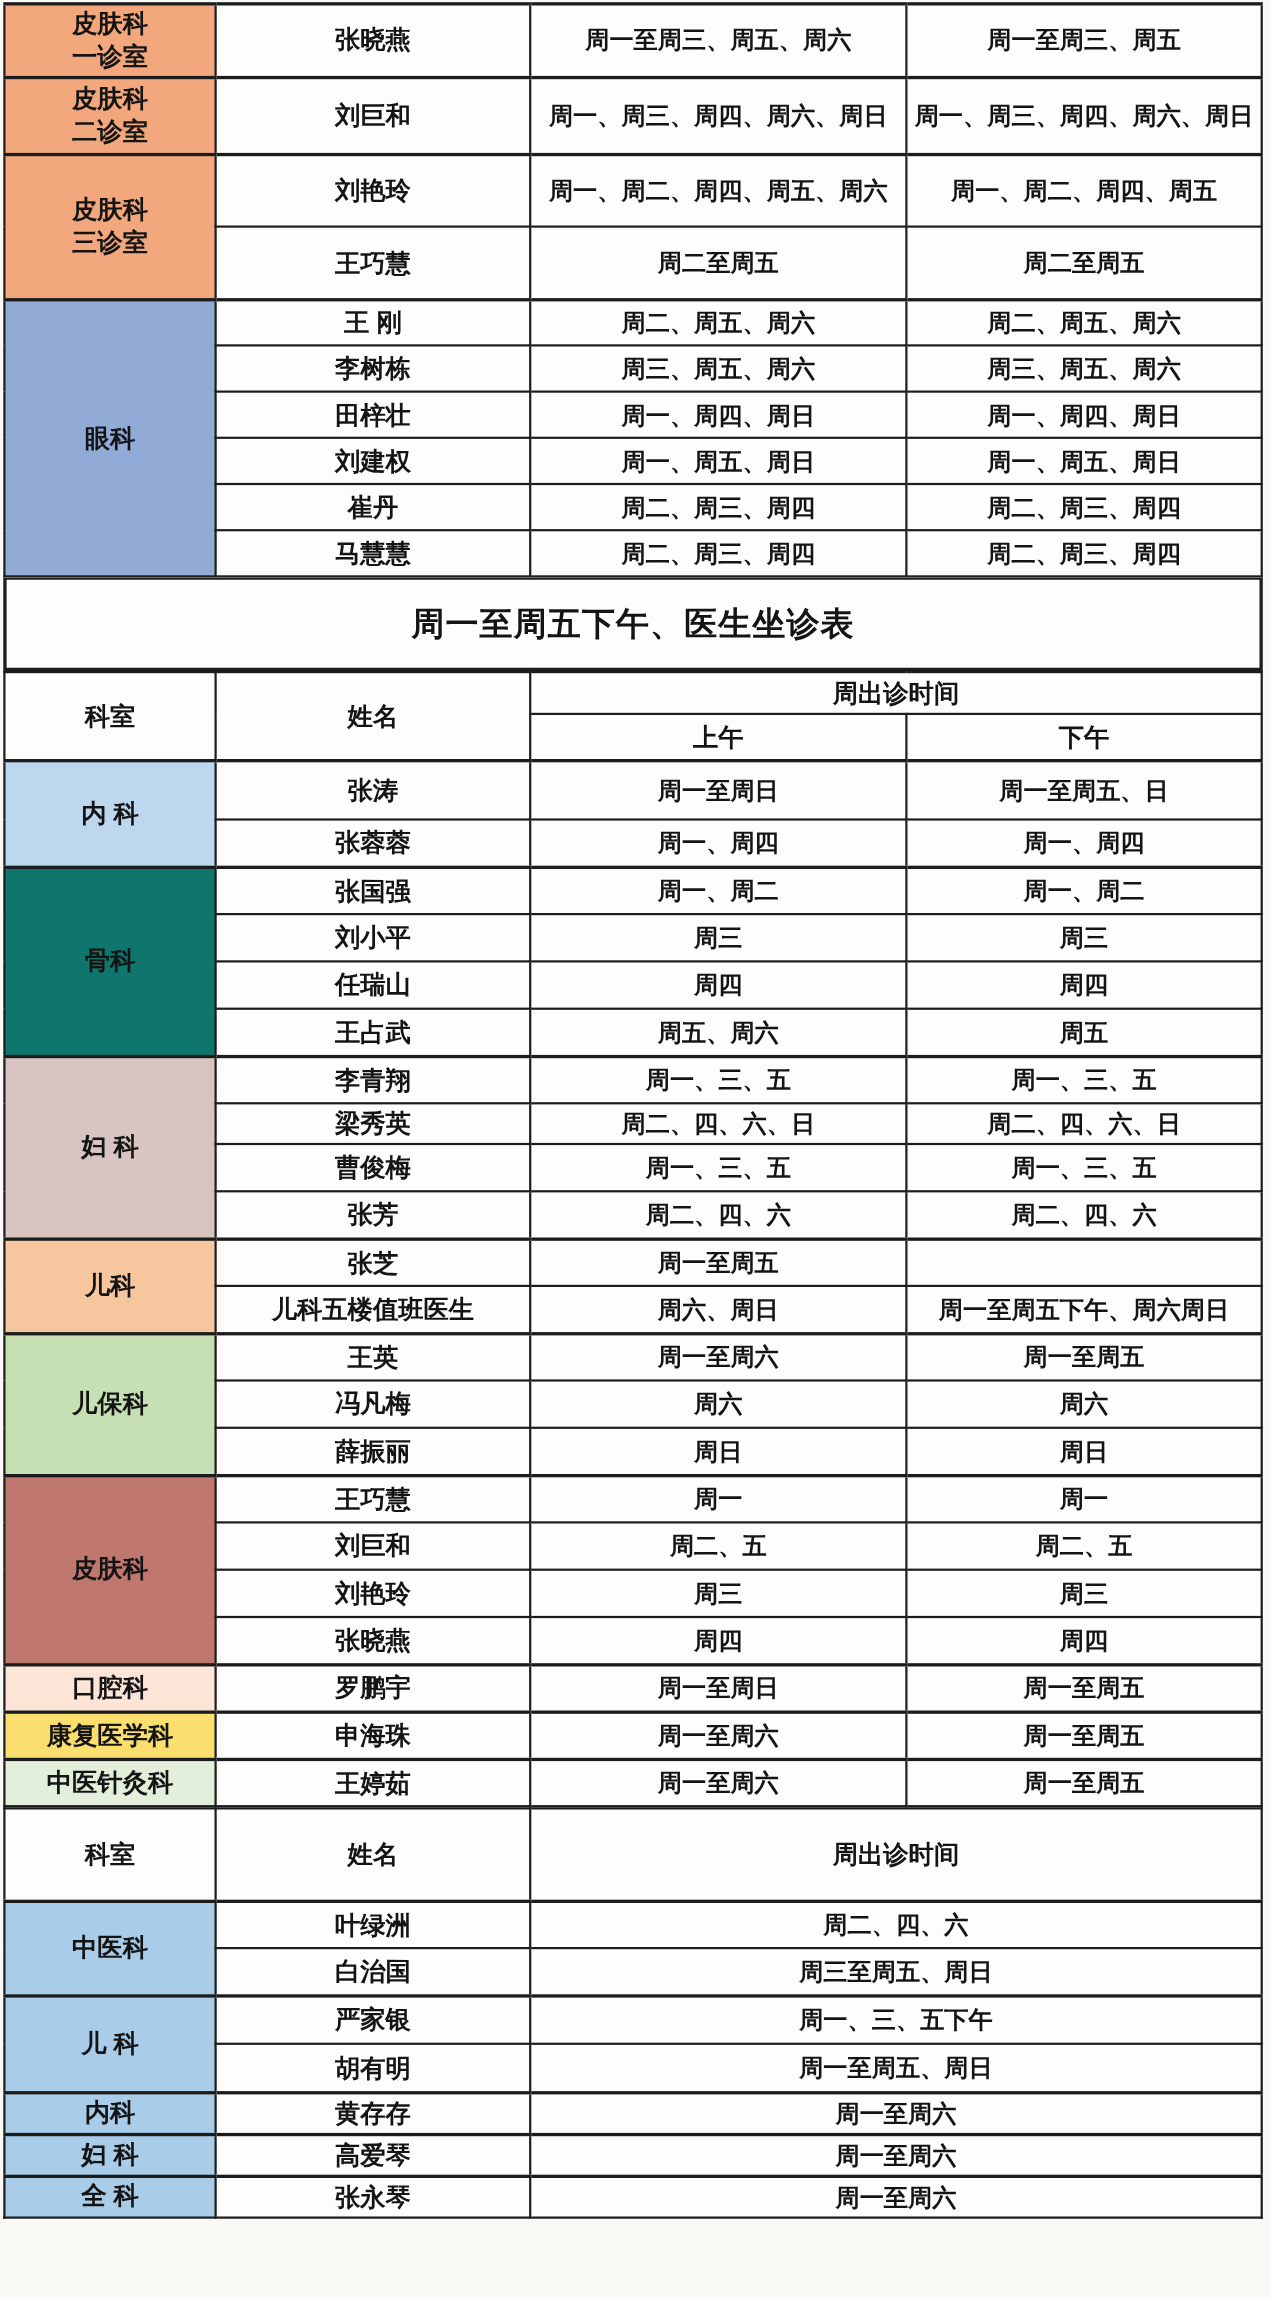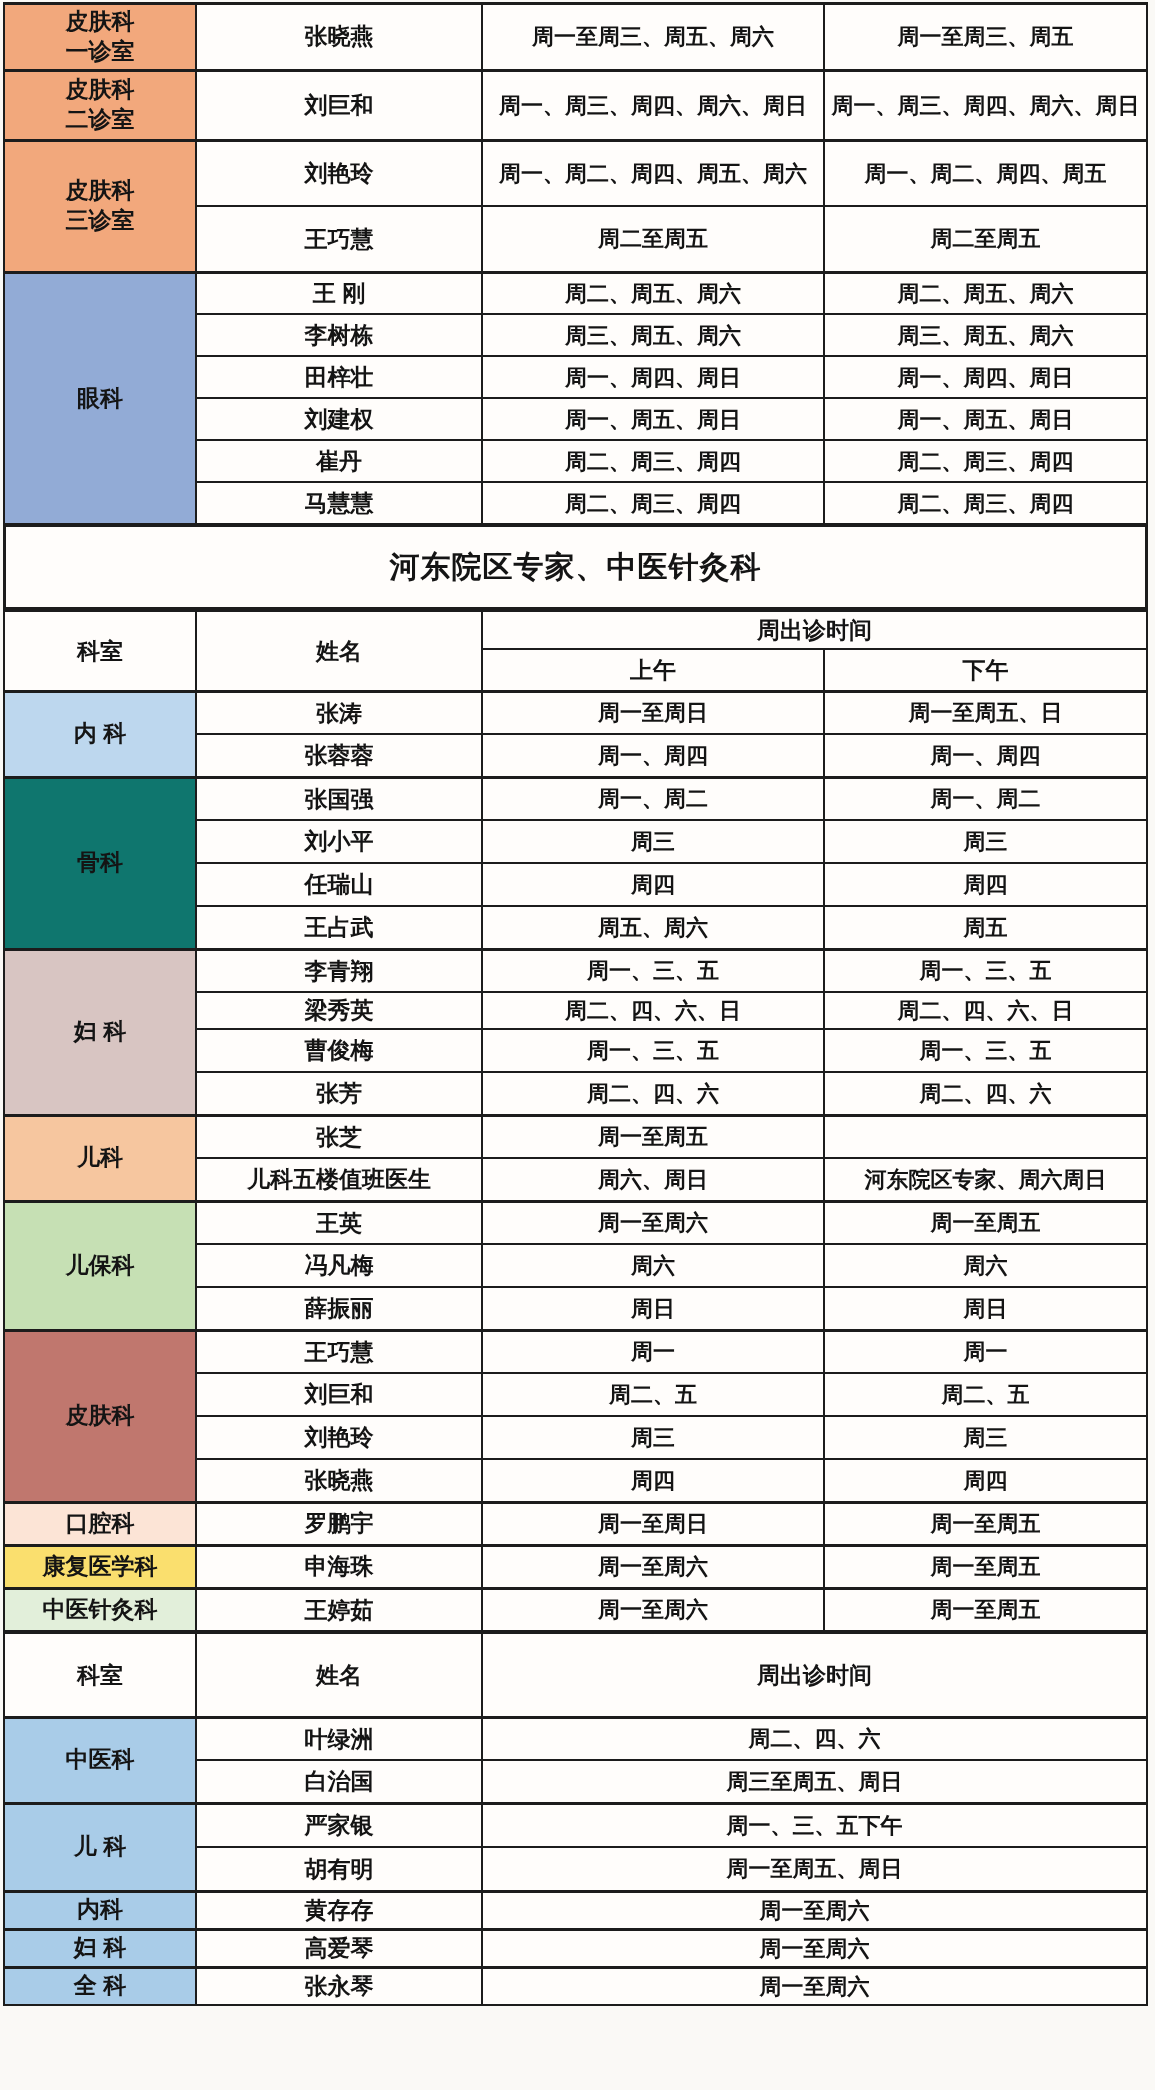--- a/index.html
+++ b/index.html
@@ -102,42 +102,42 @@
           <td class="time">周二、周三、周四</td>
         </tr>
         <tr style="height: 42px;">
           <td class="name">马慧慧</td>
           <td class="time">周二、周三、周四</td>
           <td class="time">周二、周三、周四</td>
         </tr>
       </tbody>
   </table>
 
-  <div class="title-band">河东院区专家、中医针灸科</div>
+  <div class="title-band">周一至周五下午、医生坐诊表</div>
 
   <table>
     <colgroup>
         <col style="width:192px">
         <col style="width:286px">
         <col style="width:342px">
         <col>
       </colgroup>
     <thead>
       <tr style="height:38px">
         <th rowspan="2">科室</th>
         <th rowspan="2">姓名</th>
         <th colspan="2">周出诊时间</th>
       </tr>
       <tr style="height:42px">
         <th>上午</th>
         <th>下午</th>
       </tr>
     </thead>
     <tbody id="t-hedong">
-        <tr class="group-start" style="height: 43px; margin-top: 44px;">
+        <tr class="group-start" style="height: 54px; margin-top: 44px;">
           <td class="dept" rowspan="2" style="background-color: rgb(189, 215, 238);">内 科</td>
           <td class="name">张涛</td>
           <td class="time">周一至周日</td>
           <td class="time">周一至周五、日</td>
         </tr>
         <tr style="height: 43px;">
           <td class="name">张蓉蓉</td>
           <td class="time">周一、周四</td>
           <td class="time">周一、周四</td>
         </tr>
@@ -185,21 +185,21 @@
         </tr>
         <tr class="group-start" style="height: 43px;">
           <td class="dept" rowspan="2" style="background-color: rgb(246, 198, 159);">儿科</td>
           <td class="name">张芝</td>
           <td class="time">周一至周五</td>
           <td class="time"></td>
         </tr>
         <tr style="height: 43px;">
           <td class="name">儿科五楼值班医生</td>
           <td class="time">周六、周日</td>
-          <td class="time">河东院区专家、周六周日</td>
+          <td class="time">周一至周五下午、周六周日</td>
         </tr>
         <tr class="group-start" style="height: 43px;">
           <td class="dept" rowspan="3" style="background-color: rgb(198, 224, 180);">儿保科</td>
           <td class="name">王英</td>
           <td class="time">周一至周六</td>
           <td class="time">周一至周五</td>
         </tr>
         <tr style="height: 43px;">
           <td class="name">冯凡梅</td>
           <td class="time">周六</td>

